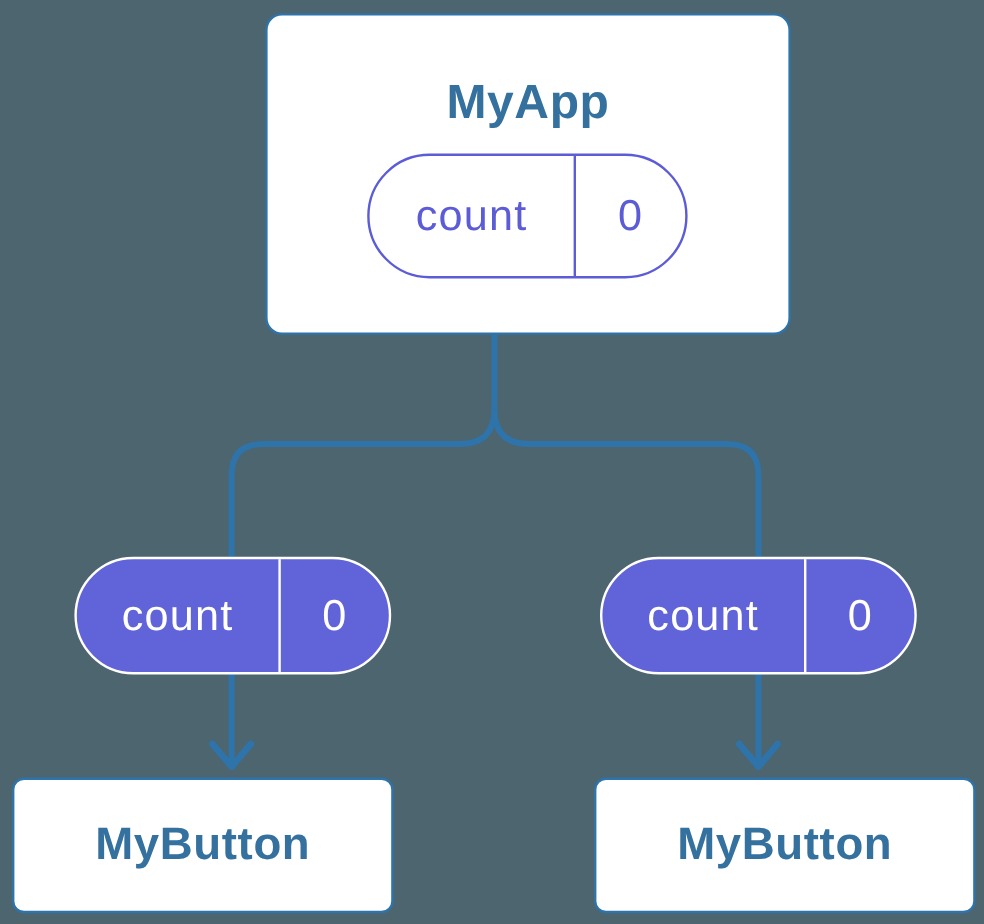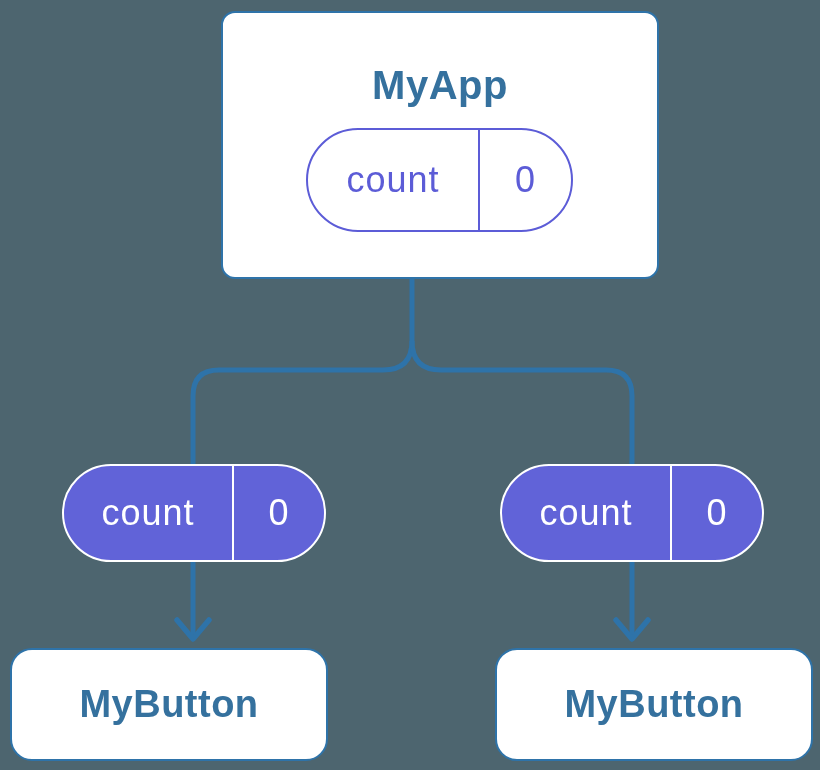--- a/index.html
+++ b/index.html
@@ -94,21 +94,21 @@
   .filled-pill .pill-label { width: 170px; }
   .pill-value {
     flex: 1;
     display: flex;
     align-items: center;
     justify-content: center;
   }
   .child-card {
     top: 648px;
     width: 318px; height: 113px;
-    border-radius: 22px;
+    border-radius: 10px;
     display: flex;
     align-items: center;
     justify-content: center;
     font-size: 38px;
   }
   .child-card.left  { left: 10px; }
   .child-card.right { left: 495px; }
 </style>
 </head>
 <body>

